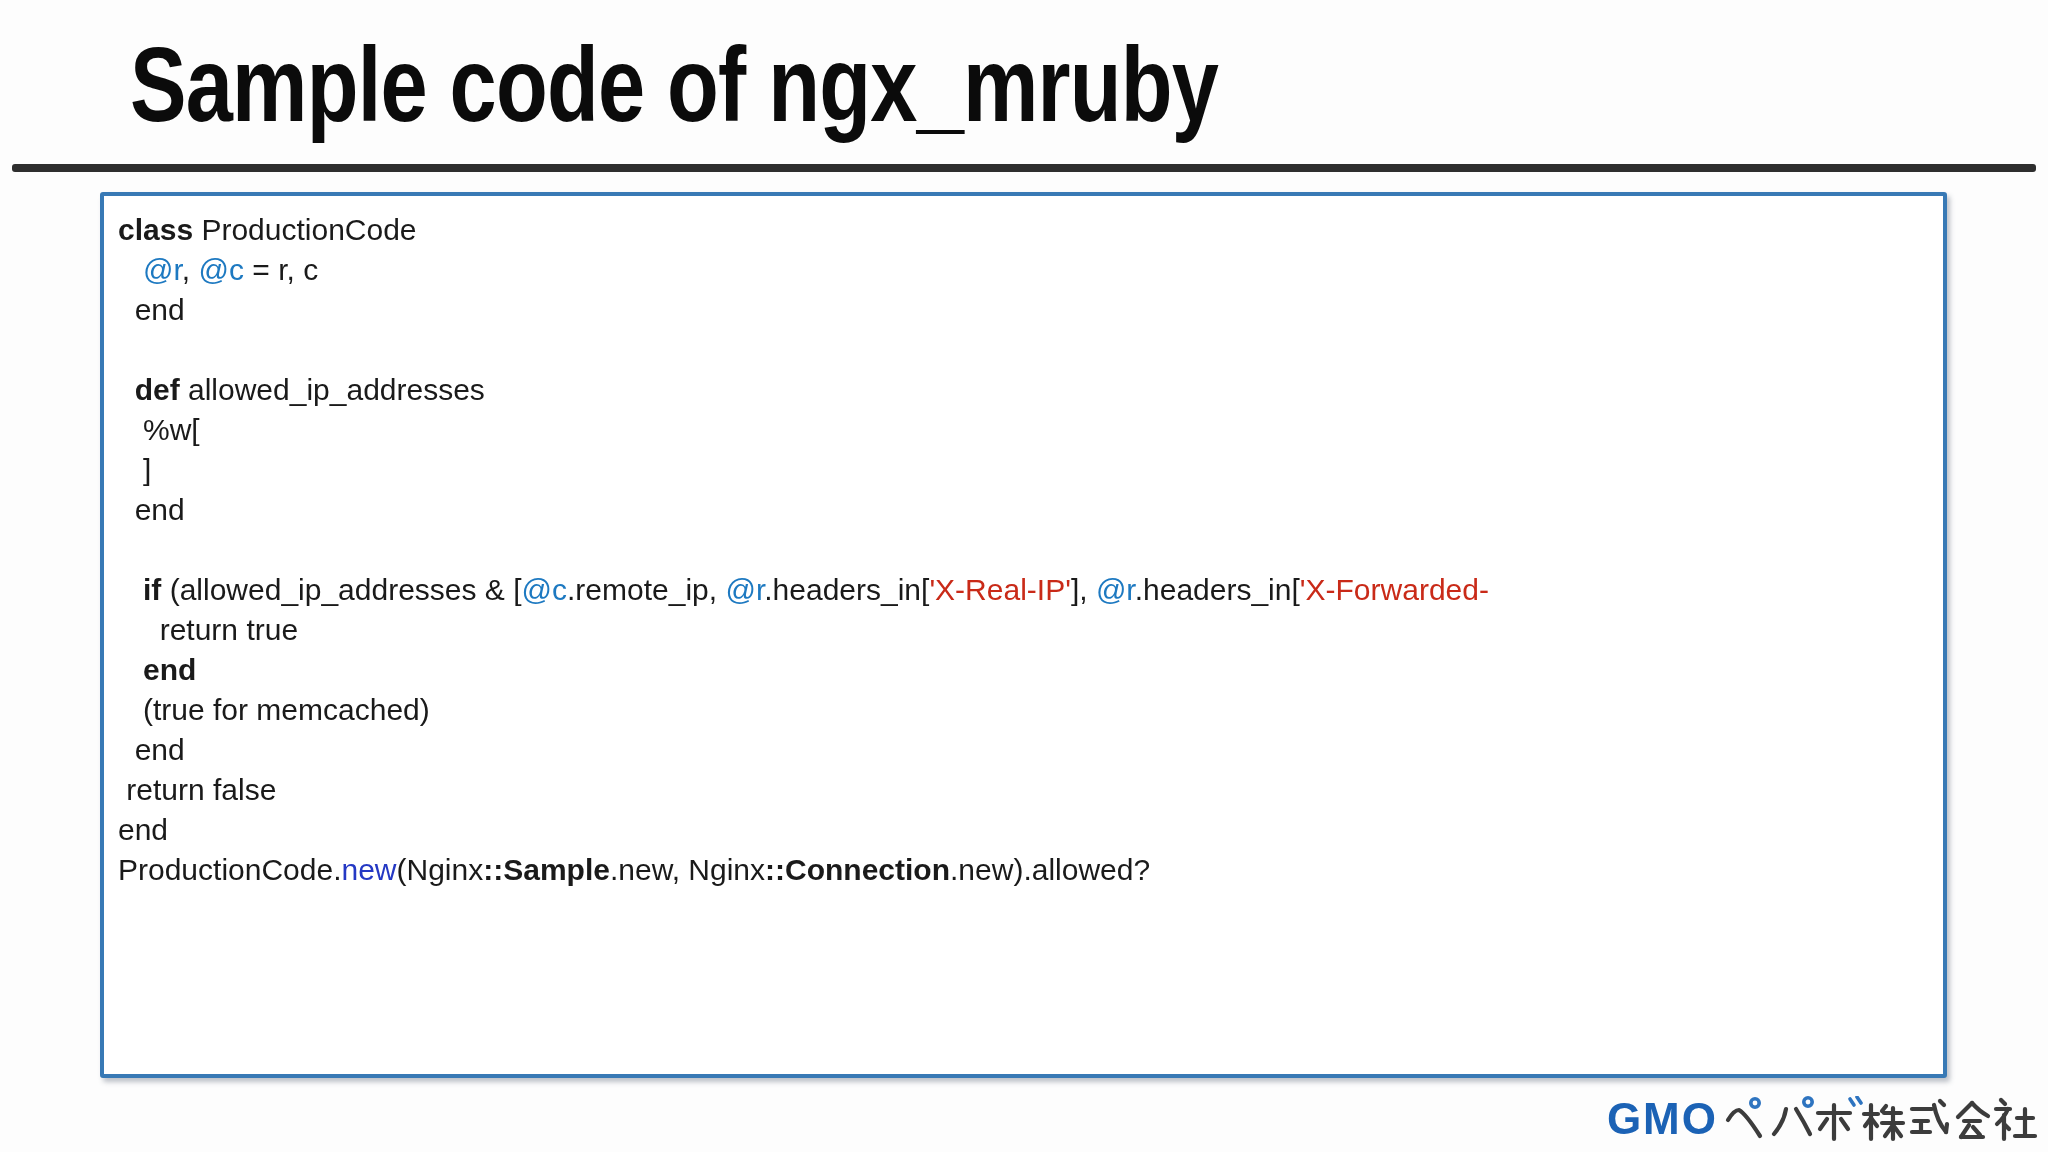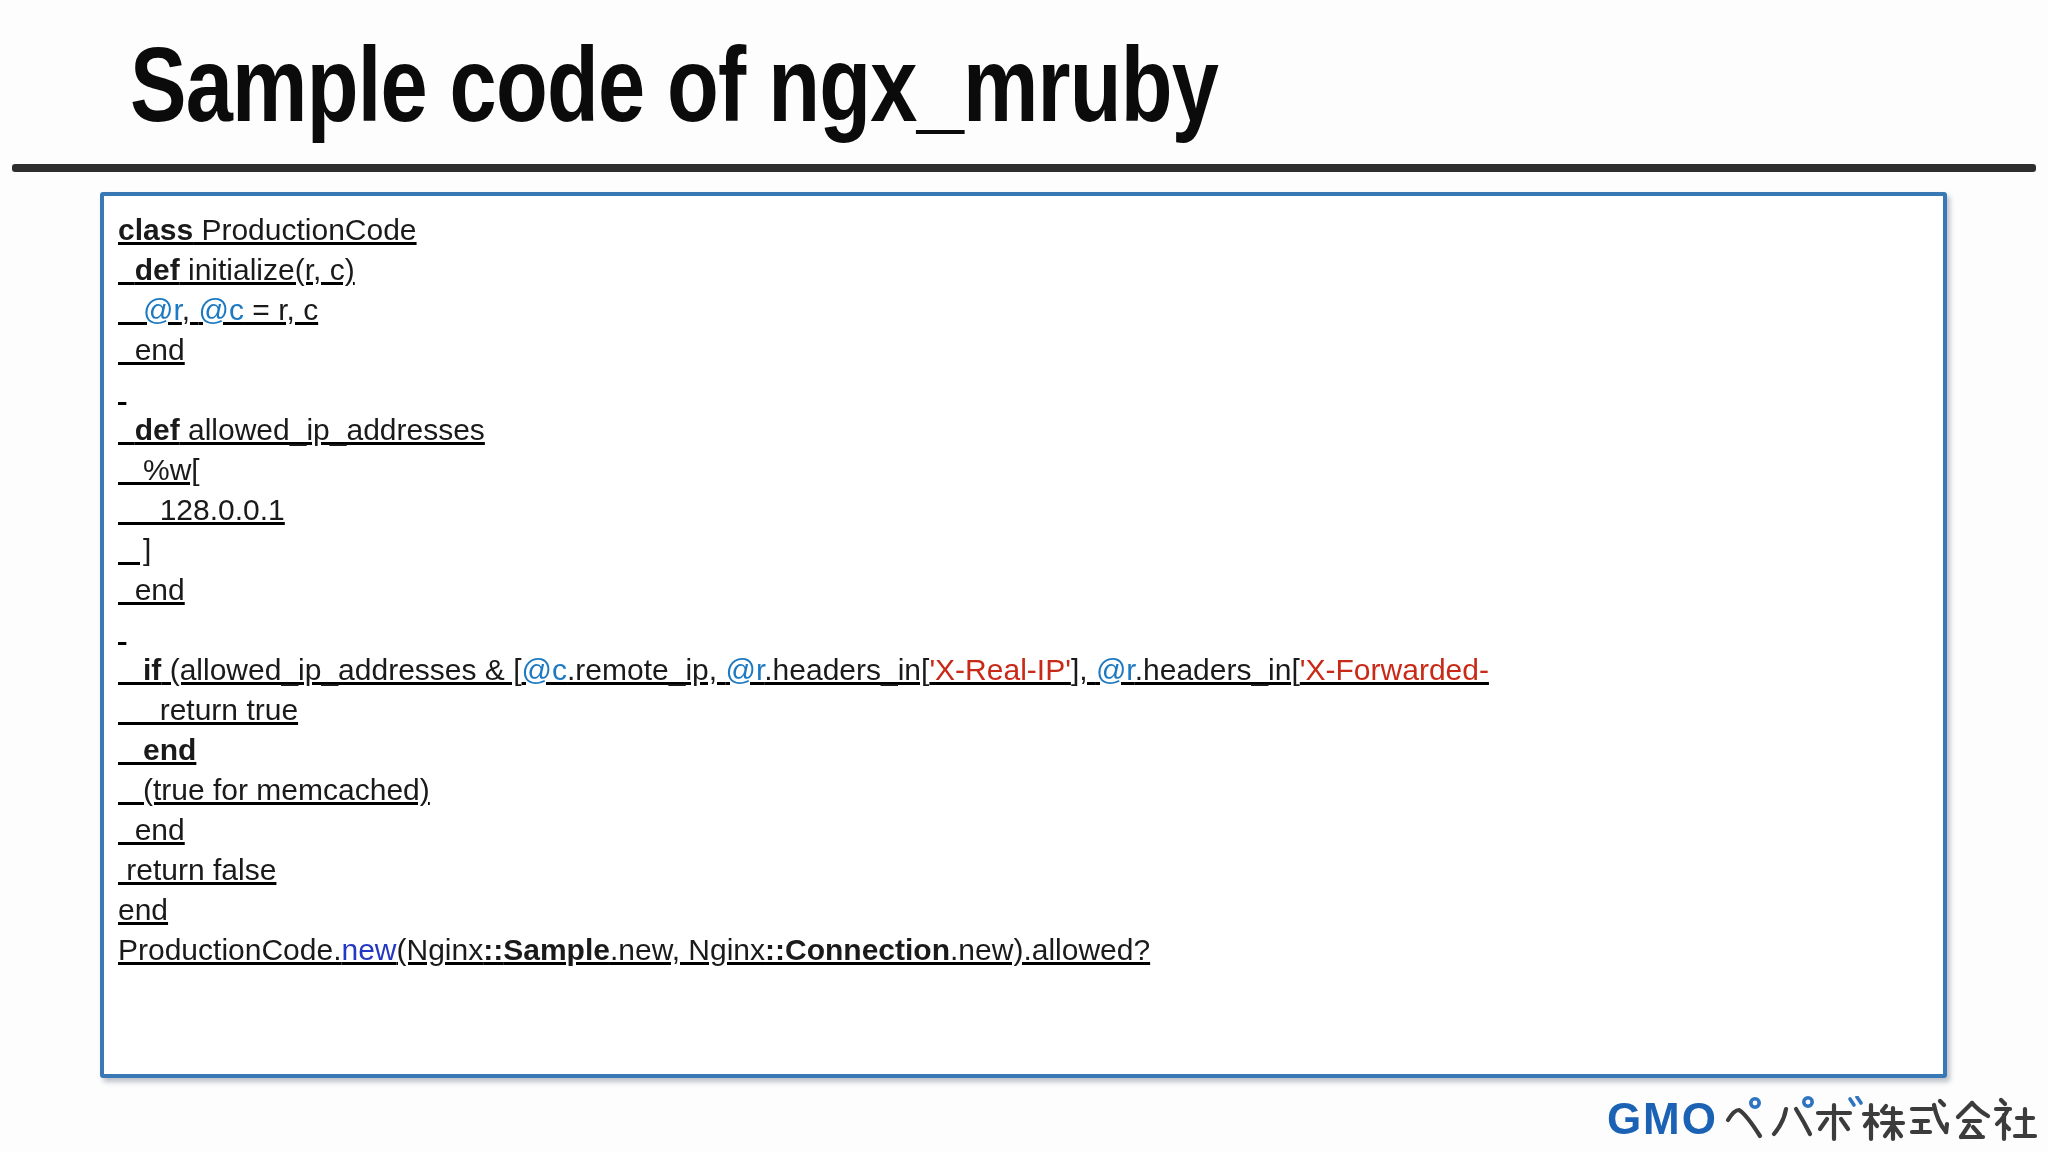--- a/index.html
+++ b/index.html
@@ -30,21 +30,20 @@
   .codebox{
     position:absolute;left:100px;top:192px;
     width:1847px;height:886px;
     box-sizing:border-box;
     background:#ffffff;
     border:4px solid var(--c-border,#3879B5);
     border-radius:3px;
     box-shadow:3px 4px 5px rgba(110,120,135,0.45);
     padding:14px 16px 0 14px;
     overflow:hidden;
-    text-decoration:underline;
   }
   .code-block{
     font-family:"Liberation Sans", sans-serif;
     font-size:30px;line-height:40px;color:#1a1a1a;
   }
   .code-line{white-space:pre;}
   .c-k{font-weight:bold;}
   .c-v{color:var(--c-v,#1D79C1);}
   .c-r{color:var(--c-r,#C92A18);}
   .c-n{color:var(--c-n,#C49A1A);}
@@ -67,27 +66,25 @@
 <body>
 
 <div class="slide">
 
   <div class="title">Sample code of ngx_mruby</div>
   <div class="rule"></div>
 
   <div class="codebox">
     <div class="code-block">
         <div class="code-line"><span class="c-k">class</span><span> ProductionCode</span></div>
-        <div class="code-line"><span>  </span><span class="c-k">def</span><span> initialize(r, c)</span></div>
         <div class="code-line"><span>   </span><span class="c-v">@r</span><span>, </span><span class="c-v">@c</span><span> = r, c</span></div>
         <div class="code-line"><span>  end</span></div>
         <div class="code-line">&nbsp;</div>
         <div class="code-line"><span>  </span><span class="c-k">def</span><span> allowed_ip_addresses</span></div>
         <div class="code-line"><span>   %w[</span></div>
-        <div class="code-line"><span>     128.0.0.1</span></div>
         <div class="code-line"><span>   ]</span></div>
         <div class="code-line"><span>  end</span></div>
         <div class="code-line">&nbsp;</div>
         <div class="code-line"><span>   </span><span class="c-k">if</span><span> (allowed_ip_addresses &amp; [</span><span class="c-v">@c</span><span>.remote_ip, </span><span class="c-v">@r</span><span>.headers_in[</span><span class="c-r">'X-Real-IP'</span><span>], </span><span class="c-v">@r</span><span>.headers_in[</span><span class="c-r">'X-Forwarded-</span></div>
         <div class="code-line"><span>     return true</span></div>
         <div class="code-line"><span>   </span><span class="c-k">end</span></div>
         <div class="code-line"><span>   (true for memcached)</span></div>
         <div class="code-line"><span>  end</span></div>
         <div class="code-line"><span> return false</span></div>
         <div class="code-line"><span>end</span></div>

